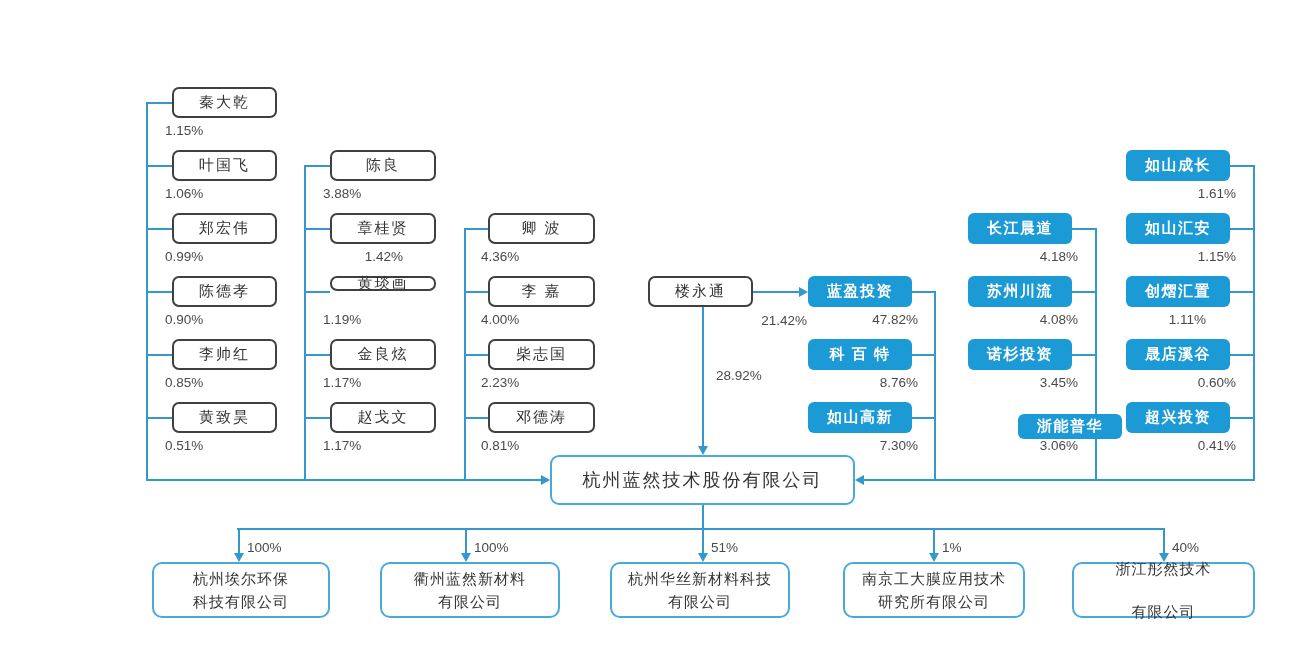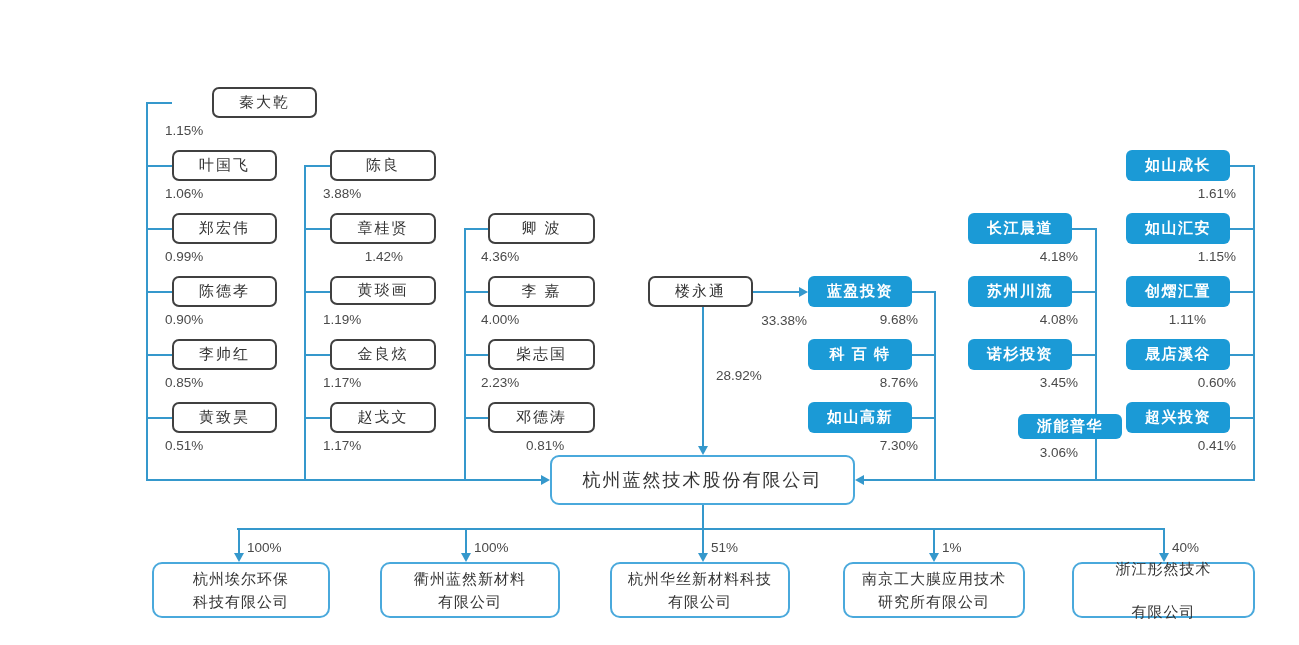--- a/index.html
+++ b/index.html
@@ -23,21 +23,21 @@
         font-size:15px;line-height:23px;letter-spacing:1px;display:flex;flex-direction:column;
         align-items:center;justify-content:center;text-align:center;box-sizing:border-box;}
 </style>
 </head>
 <body>
 
 <div class="page">
   <div class="canvas">
       <div class="line" style="left: 146px; top: 102px; width: 2px; height: 379px;"></div>
       <div class="line" style="left: 146px; top: 102px; width: 26px; height: 2px;"></div>
-      <div class="pbox" style="left: 172px; top: 87px; width: 105px; height: 31px; margin-left: 40px;">秦大乾</div>
+      <div class="pbox" style="left: 172px; top: 87px; width: 105px; height: 31px;">秦大乾</div>
       <div class="pct" style="left: 165px; top: 123px; width: 80px; text-align: left;">1.15%</div>
       <div class="line" style="left: 146px; top: 165px; width: 26px; height: 2px;"></div>
       <div class="pbox" style="left: 172px; top: 150px; width: 105px; height: 31px;">叶国飞</div>
       <div class="pct" style="left: 165px; top: 186px; width: 80px; text-align: left;">1.06%</div>
       <div class="line" style="left: 146px; top: 228px; width: 26px; height: 2px;"></div>
       <div class="pbox" style="left: 172px; top: 213px; width: 105px; height: 31px;">郑宏伟</div>
       <div class="pct" style="left: 165px; top: 249px; width: 80px; text-align: left;">0.99%</div>
       <div class="line" style="left: 146px; top: 291px; width: 26px; height: 2px;"></div>
       <div class="pbox" style="left: 172px; top: 276px; width: 105px; height: 31px;">陈德孝</div>
       <div class="pct" style="left: 165px; top: 312px; width: 80px; text-align: left;">0.90%</div>
@@ -48,64 +48,64 @@
       <div class="pbox" style="left: 172px; top: 402px; width: 105px; height: 31px;">黄致昊</div>
       <div class="pct" style="left: 165px; top: 438px; width: 80px; text-align: left;">0.51%</div>
       <div class="line" style="left: 304px; top: 165px; width: 2px; height: 316px;"></div>
       <div class="line" style="left: 304px; top: 165px; width: 26px; height: 2px;"></div>
       <div class="pbox" style="left: 330px; top: 150px; width: 106px; height: 31px;">陈良</div>
       <div class="pct" style="left: 323px; top: 186px; width: 80px; text-align: left;">3.88%</div>
       <div class="line" style="left: 304px; top: 228px; width: 26px; height: 2px;"></div>
       <div class="pbox" style="left: 330px; top: 213px; width: 106px; height: 31px;">章桂贤</div>
       <div class="pct" style="left: 323px; top: 249px; width: 80px; text-align: right;">1.42%</div>
       <div class="line" style="left: 304px; top: 291px; width: 26px; height: 2px;"></div>
-      <div class="pbox" style="left: 330px; top: 276px; width: 106px; height: 29px;">黄琰画</div>
+      <div class="pbox" style="left: 330px; top: 276px; width: 106px; height: 15px;">黄琰画</div>
       <div class="pct" style="left: 323px; top: 312px; width: 80px; text-align: left;">1.19%</div>
       <div class="line" style="left: 304px; top: 354px; width: 26px; height: 2px;"></div>
       <div class="pbox" style="left: 330px; top: 339px; width: 106px; height: 31px;">金良炫</div>
       <div class="pct" style="left: 323px; top: 375px; width: 80px; text-align: left;">1.17%</div>
       <div class="line" style="left: 304px; top: 417px; width: 26px; height: 2px;"></div>
       <div class="pbox" style="left: 330px; top: 402px; width: 106px; height: 31px;">赵戈文</div>
       <div class="pct" style="left: 323px; top: 438px; width: 80px; text-align: left;">1.17%</div>
       <div class="line" style="left: 464px; top: 228px; width: 2px; height: 253px;"></div>
       <div class="line" style="left: 464px; top: 228px; width: 24px; height: 2px;"></div>
       <div class="pbox" style="left: 488px; top: 213px; width: 107px; height: 31px;">卿 波</div>
       <div class="pct" style="left: 481px; top: 249px; width: 80px; text-align: left;">4.36%</div>
       <div class="line" style="left: 464px; top: 291px; width: 24px; height: 2px;"></div>
       <div class="pbox" style="left: 488px; top: 276px; width: 107px; height: 31px;">李 嘉</div>
       <div class="pct" style="left: 481px; top: 312px; width: 80px; text-align: left;">4.00%</div>
       <div class="line" style="left: 464px; top: 354px; width: 24px; height: 2px;"></div>
       <div class="pbox" style="left: 488px; top: 339px; width: 107px; height: 31px;">柴志国</div>
       <div class="pct" style="left: 481px; top: 375px; width: 80px; text-align: left;">2.23%</div>
       <div class="line" style="left: 464px; top: 417px; width: 24px; height: 2px;"></div>
       <div class="pbox" style="left: 488px; top: 402px; width: 107px; height: 31px;">邓德涛</div>
-      <div class="pct" style="left: 481px; top: 438px; width: 80px; text-align: left; margin-left: 45px;">0.81%</div>
+      <div class="pct" style="left: 481px; top: 438px; width: 80px; text-align: left;">0.81%</div>
       <div class="line" style="left: 934px; top: 291px; width: 2px; height: 190px;"></div>
       <div class="line" style="left: 912px; top: 291px; width: 24px; height: 2px;"></div>
       <div class="ibox" style="left: 808px; top: 276px; width: 104px; height: 31px;">蓝盈投资</div>
-      <div class="pct" style="left: 838px; top: 312px; width: 80px; text-align: right;">9.68%</div>
+      <div class="pct" style="left: 838px; top: 312px; width: 80px; text-align: right;">47.82%</div>
       <div class="line" style="left: 912px; top: 354px; width: 24px; height: 2px;"></div>
       <div class="ibox" style="left: 808px; top: 339px; width: 104px; height: 31px;">科 百 特</div>
       <div class="pct" style="left: 838px; top: 375px; width: 80px; text-align: right;">8.76%</div>
       <div class="line" style="left: 912px; top: 417px; width: 24px; height: 2px;"></div>
       <div class="ibox" style="left: 808px; top: 402px; width: 104px; height: 31px;">如山高新</div>
       <div class="pct" style="left: 838px; top: 438px; width: 80px; text-align: right;">7.30%</div>
       <div class="line" style="left: 1095px; top: 228px; width: 2px; height: 253px;"></div>
       <div class="line" style="left: 1072px; top: 228px; width: 25px; height: 2px;"></div>
       <div class="ibox" style="left: 968px; top: 213px; width: 104px; height: 31px;">长江晨道</div>
       <div class="pct" style="left: 998px; top: 249px; width: 80px; text-align: right;">4.18%</div>
       <div class="line" style="left: 1072px; top: 291px; width: 25px; height: 2px;"></div>
       <div class="ibox" style="left: 968px; top: 276px; width: 104px; height: 31px;">苏州川流</div>
       <div class="pct" style="left: 998px; top: 312px; width: 80px; text-align: right;">4.08%</div>
       <div class="line" style="left: 1072px; top: 354px; width: 25px; height: 2px;"></div>
       <div class="ibox" style="left: 968px; top: 339px; width: 104px; height: 31px;">诺杉投资</div>
       <div class="pct" style="left: 998px; top: 375px; width: 80px; text-align: right;">3.45%</div>
       <div class="line" style="left: 1072px; top: 417px; width: 25px; height: 2px;"></div>
       <div class="ibox" style="left: 1018px; top: 402px; width: 104px; height: 25px; margin-top: 12px;">浙能普华</div>
-      <div class="pct" style="left: 998px; top: 438px; width: 80px; text-align: right; margin-top: 7px;">3.06%</div>
+      <div class="pct" style="left: 998px; top: 438px; width: 80px; text-align: right;">3.06%</div>
       <div class="line" style="left: 1253px; top: 165px; width: 2px; height: 316px;"></div>
       <div class="line" style="left: 1230px; top: 165px; width: 25px; height: 2px;"></div>
       <div class="ibox" style="left: 1126px; top: 150px; width: 104px; height: 31px;">如山成长</div>
       <div class="pct" style="left: 1156px; top: 186px; width: 80px; text-align: right;">1.61%</div>
       <div class="line" style="left: 1230px; top: 228px; width: 25px; height: 2px;"></div>
       <div class="ibox" style="left: 1126px; top: 213px; width: 104px; height: 31px;">如山汇安</div>
       <div class="pct" style="left: 1156px; top: 249px; width: 80px; text-align: right;">1.15%</div>
       <div class="line" style="left: 1230px; top: 291px; width: 25px; height: 2px;"></div>
       <div class="ibox" style="left: 1126px; top: 276px; width: 104px; height: 31px;">创熠汇置</div>
       <div class="pct" style="left: 1126px; top: 312px; width: 80px; text-align: right;">1.11%</div>
@@ -115,21 +115,21 @@
       <div class="line" style="left: 1230px; top: 417px; width: 25px; height: 2px;"></div>
       <div class="ibox" style="left: 1126px; top: 402px; width: 104px; height: 31px;">超兴投资</div>
       <div class="pct" style="left: 1156px; top: 438px; width: 80px; text-align: right;">0.41%</div>
       <div class="line" style="left: 146px; top: 479px; width: 396px; height: 2px;"></div>
       <div class="arr arr-right" style="left: 541px; top: 475px;"></div>
       <div class="line" style="left: 863px; top: 479px; width: 392px; height: 2px;"></div>
       <div class="arr arr-left" style="left: 855px; top: 475px;"></div>
       <div class="pbox" style="left: 648px; top: 276px; width: 105px; height: 31px;">楼永通</div>
       <div class="line" style="left: 753px; top: 291px; width: 47px; height: 2px;"></div>
       <div class="arr arr-right" style="left: 799px; top: 287px;"></div>
-      <div class="pct" style="left: 737px; top: 313px; width: 70px; text-align: right;">33.38%</div>
+      <div class="pct" style="left: 737px; top: 313px; width: 70px; text-align: right;">21.42%</div>
       <div class="line" style="left: 702px; top: 307px; width: 2px; height: 140px;"></div>
       <div class="arr arr-down" style="left: 698px; top: 446px;"></div>
       <div class="pct" style="left: 716px; top: 368px; width: 70px;">28.92%</div>
       <div class="cbox" style="left: 550px; top: 455px; width: 305px; height: 50px;">杭州蓝然技术股份有限公司</div>
       <div class="line" style="left: 702px; top: 505px; width: 2px; height: 25px;"></div>
       <div class="line" style="left: 237px; top: 528px; width: 927px; height: 2px;"></div>
       <div class="line" style="left: 238px; top: 528px; width: 2px; height: 25px;"></div>
       <div class="arr arr-down" style="left: 234px; top: 553px;"></div>
       <div class="pct" style="left: 247px; top: 540px; width: 60px;">100%</div>
       <div class="sbox" style="left: 152px; top: 562px; width: 178px; height: 56px;">

